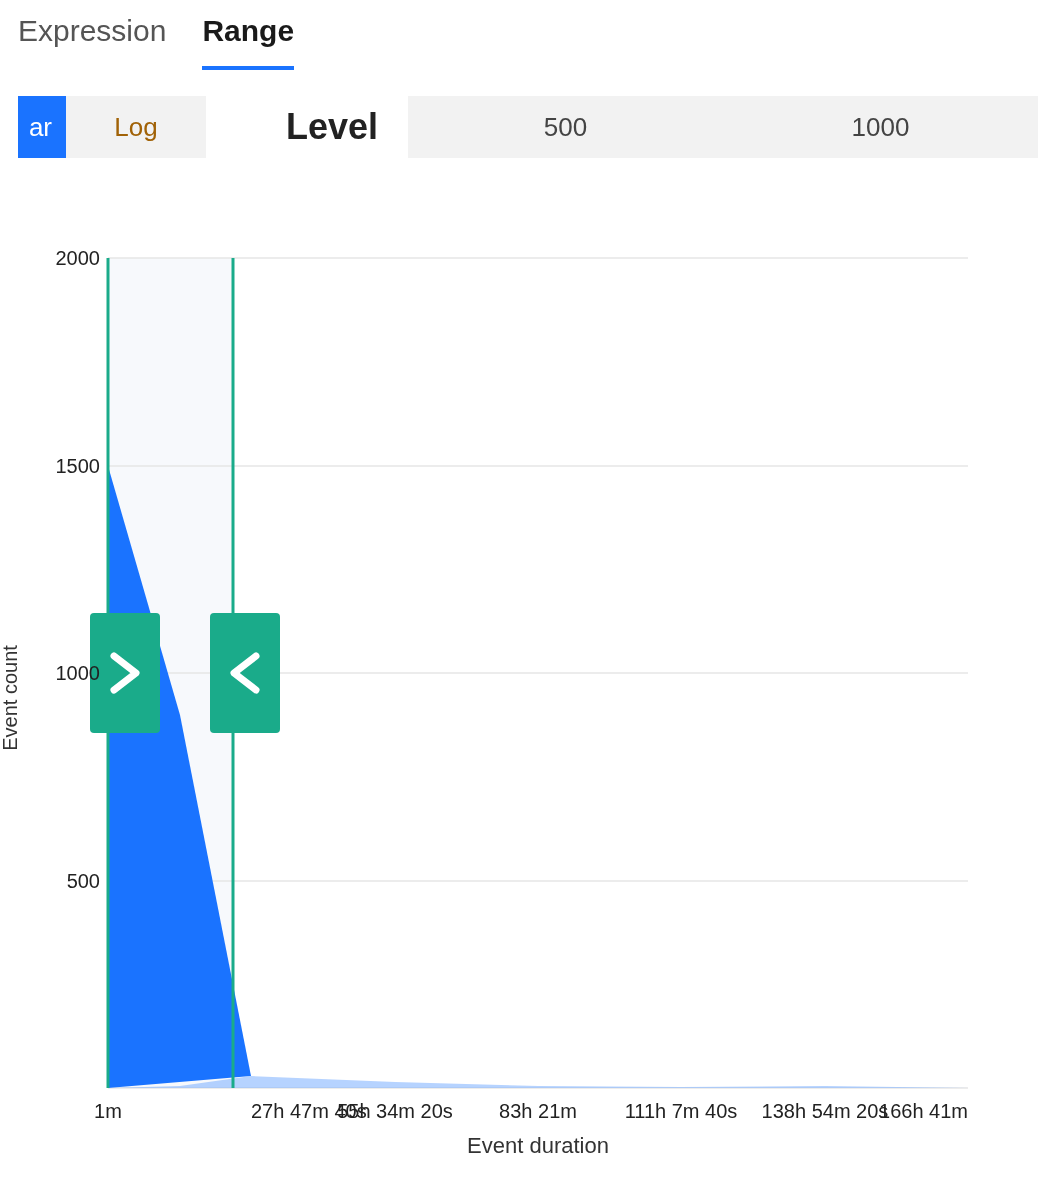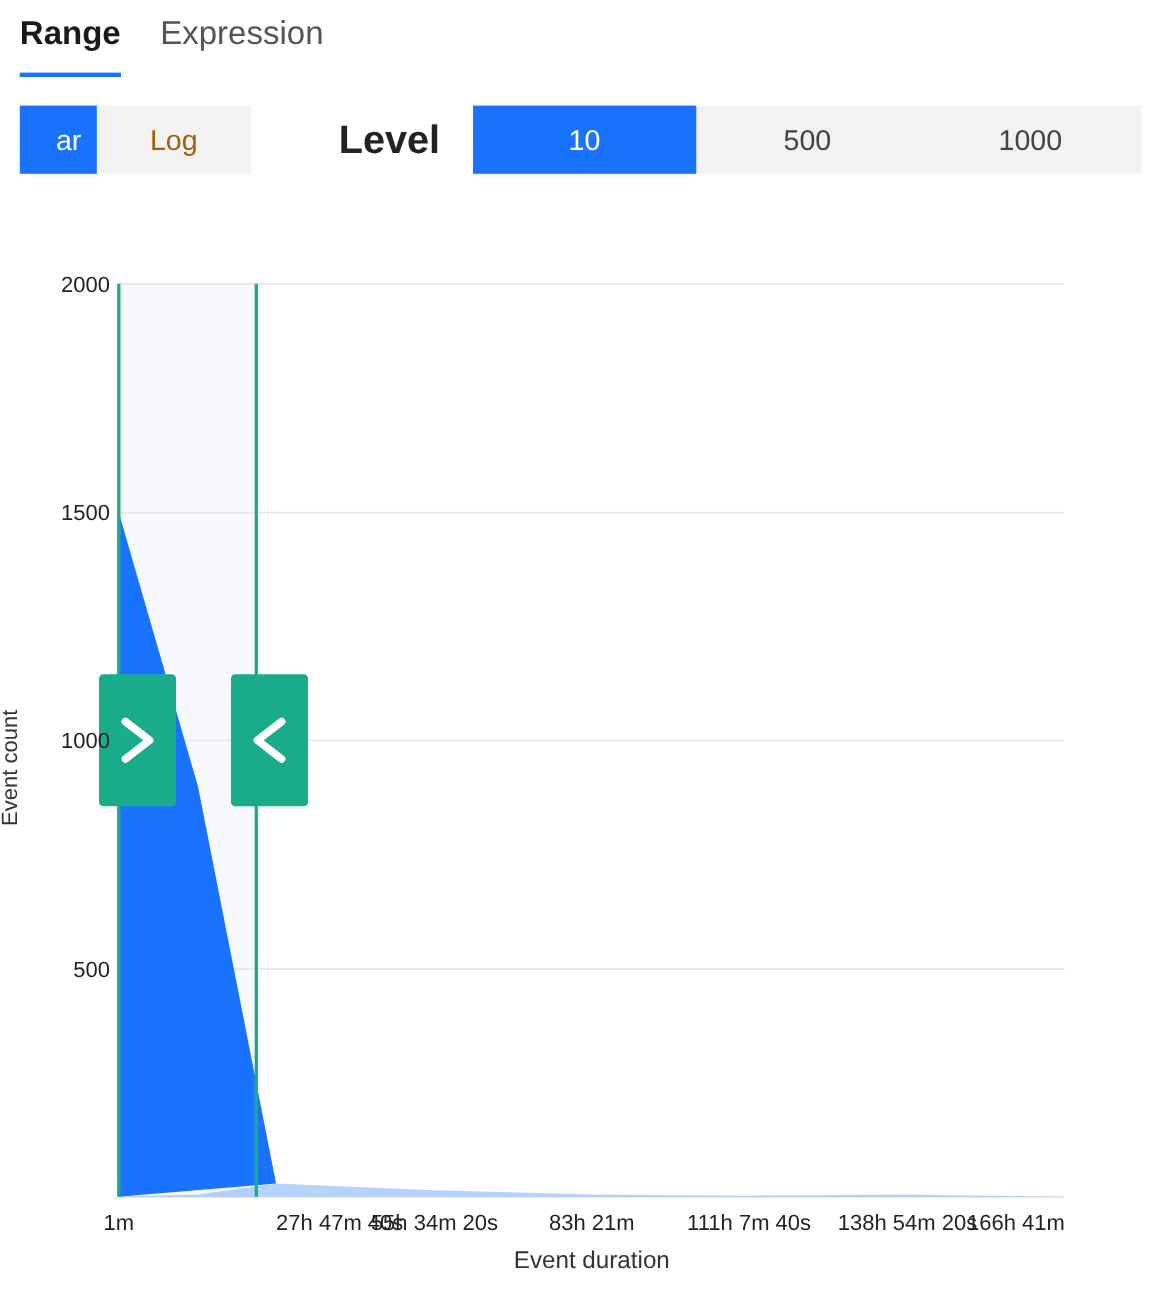--- a/index.html
+++ b/index.html
@@ -48,21 +48,21 @@
     padding: 0 14px;
     cursor: pointer;
     color: #a16207;
     white-space: nowrap;
     overflow: hidden;
   }
   .seg-btn.active {
     background: #1a73ff;
     color: #fff;
   }
-  .seg-linear { width: 70px; justify-content: flex-end; }
+  .seg-linear { width: 48px; justify-content: flex-end; }
   .seg-log { width: 140px; }
   .level-label {
     font-size: 36px;
     font-weight: 700;
     color: #222;
     margin-right: 30px;
   }
   .level-group {
     display: flex;
     background: #f2f2f2;
@@ -104,32 +104,31 @@
     transform-origin: center;
     font-size: 20px;
     color: #333;
     white-space: nowrap;
   }
 </style>
 </head>
 <body>
 
 <div class="tabs">
+  <div class="tab">Expression</div>
   <div class="tab active">Range</div>
-  <div class="tab">Expression</div>
 </div>
 
 <div class="controls">
   <div class="seg-group">
     <div class="seg-btn active seg-linear">ar</div>
     <div class="seg-btn seg-log">Log</div>
   </div>
   <div class="level-label">Level</div>
   <div class="level-group">
-    <div class="lvl-btn active">10</div>
     <div class="lvl-btn">500</div>
     <div class="lvl-btn">1000</div>
   </div>
 </div>
 
 <div class="chart-wrap">
   <div class="ylab">Event count</div>
   <svg class="chart-svg" width="1020" height="960">
     <g>
 

